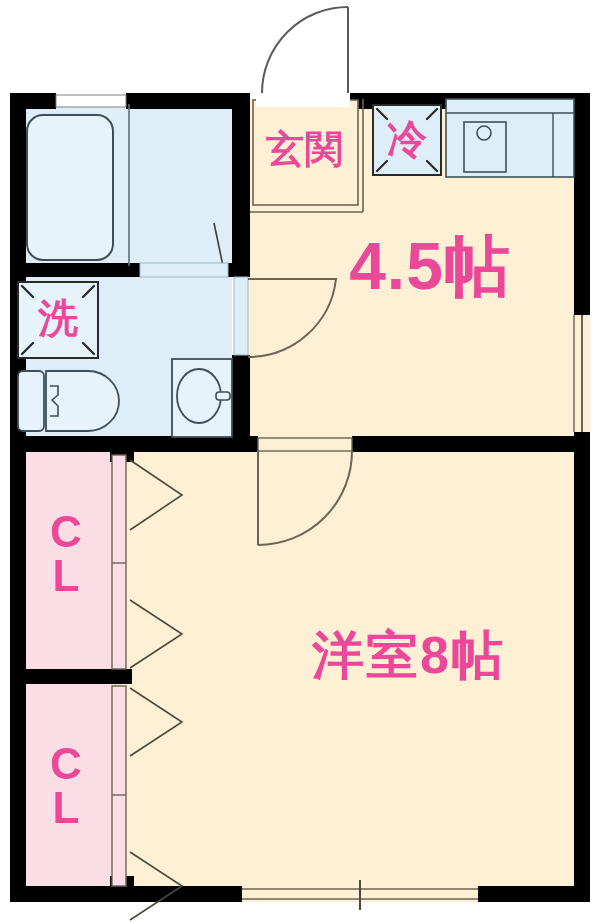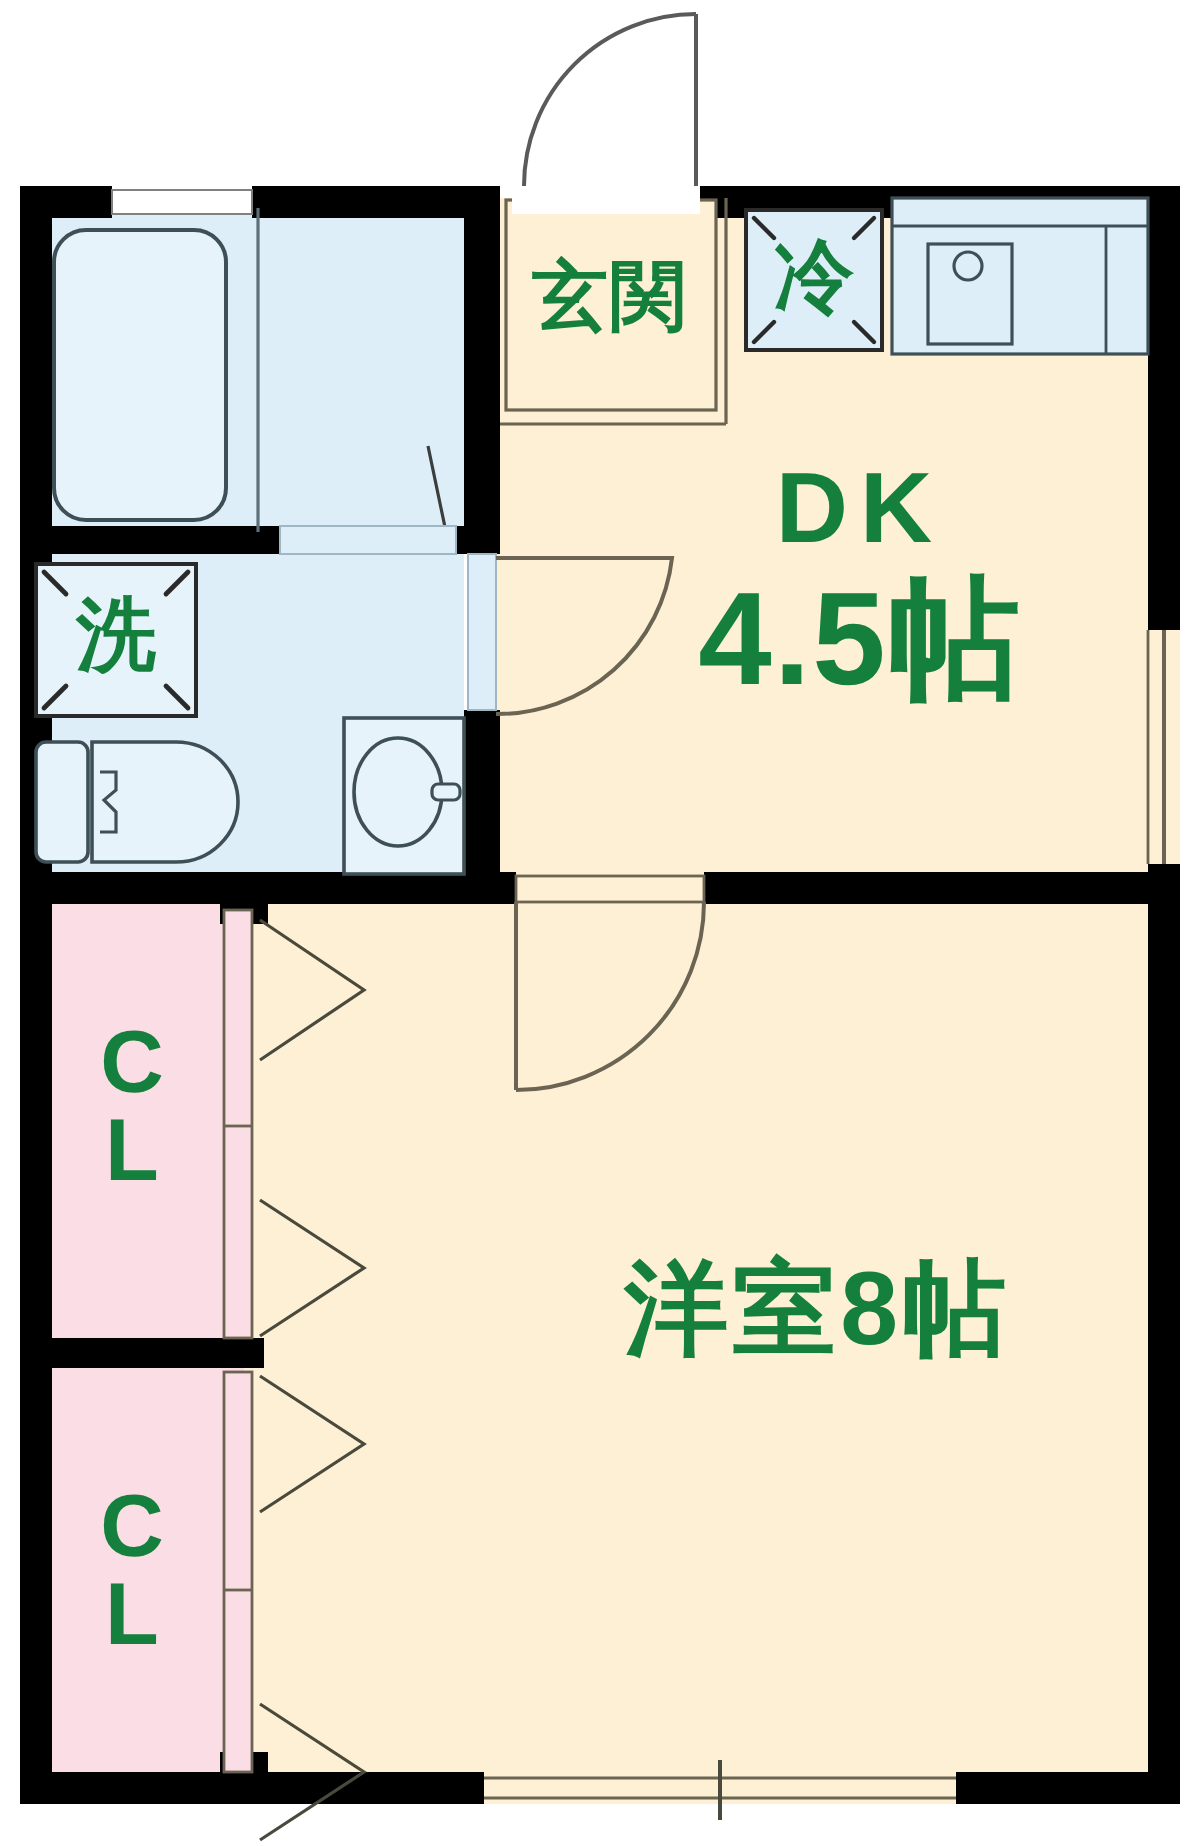--- a/index.html
+++ b/index.html
@@ -19,21 +19,21 @@
     height: 923px;
     background: #ffffff;
   }
   #plan-svg {
     position: absolute;
     left: 0;
     top: 0;
   }
   .room-label {
     position: absolute;
-    color: #15803d;
+    color: #ec4899;
     font-weight: bold;
     line-height: 1.05;
     text-align: center;
     white-space: nowrap;
     user-select: none;
   }
   #label-dk {
     left: 330px;
     top: 228px;
     width: 200px;
@@ -239,21 +239,20 @@
     <g>
       <rect x="242" y="886" width="236" height="16" fill="#fdf0d5"></rect>
       <line x1="242" y1="889" x2="478" y2="889" stroke="#6b6452" stroke-width="1.6"></line>
       <line x1="242" y1="899" x2="478" y2="899" stroke="#6b6452" stroke-width="1.6"></line>
       <line x1="360" y1="880" x2="360" y2="910" stroke="#4a4a3c" stroke-width="2"></line>
     </g>
 
   </svg>
 
   <div class="room-label" id="label-dk">
-    <span>DK</span>
     <span class="area-line jou">4.5帖</span>
   </div>
 
   <div class="room-label" id="label-bedroom">洋室8帖</div>
 
   <div class="room-label" id="label-genkan">玄関</div>
 
   <div class="room-label" id="label-fridge">冷</div>
 
   <div class="room-label" id="label-washer">洗</div>

